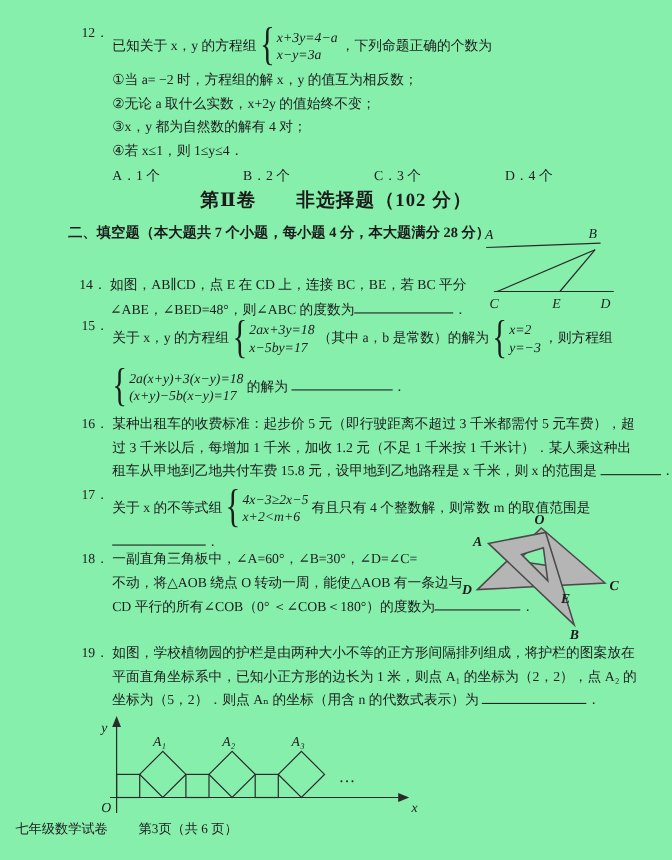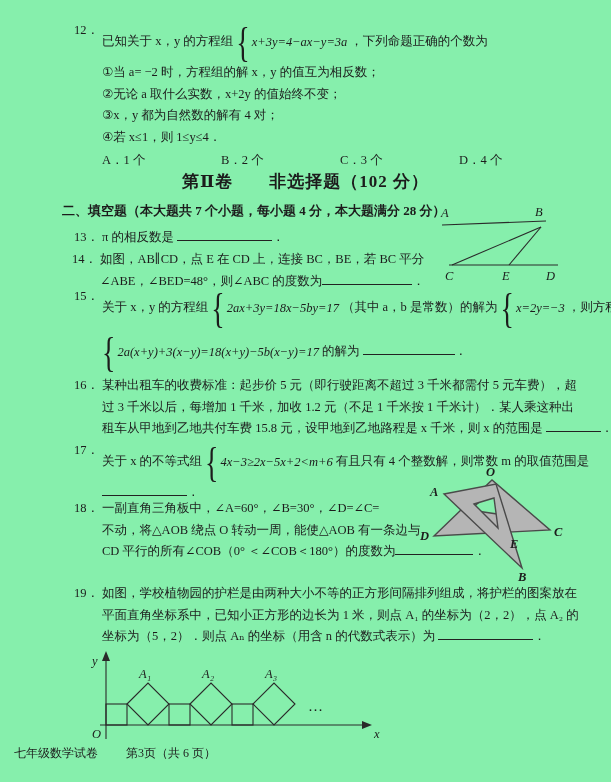--- a/index.html
+++ b/index.html
@@ -9,21 +9,21 @@
     color:#1c1c1c;font-size:12.5px;
   }
   .q{position:absolute;display:flex;}
   .qnum{width:28px;flex:none;line-height:21.5px;}
   .qbody{flex:1;}
   .line{line-height:21.5px;white-space:nowrap;}
   .eqline{height:42px;line-height:42px;}
   .eqline2{height:46px;line-height:46px;}
   .sys{display:inline-flex;align-items:center;vertical-align:middle;margin:0 3px;}
   .brace{display:inline-block;font-size:28px;line-height:1;transform:scaleY(1.5);transform-origin:center;margin-right:2px;font-weight:400;}
-  .syslines{display:inline-flex;flex-direction:row;font-style:italic;font-size:12.5px;line-height:16px;font-family:Liberation Serif, serif;}
+  .syslines{display:inline-flex;flex-direction:column;font-style:italic;font-size:12.5px;line-height:16px;font-family:Liberation Serif, serif;}
   .blank{display:inline-block;border-bottom:1.2px solid #222;height:13px;vertical-align:baseline;}
   .opt{display:inline-block;width:119px;}
   .section-title{position:absolute;top:170px;left:0;width:611px;text-align:center;font-weight:bold;font-size:17px;letter-spacing:1px;}
   .subtitle{position:absolute;top:202px;left:62px;font-weight:bold;font-size:13px;white-space:nowrap;}
   .footer{position:absolute;top:745px;left:0;width:611px;text-align:left;font-size:12px;}
   .footer span{margin:0 14px;}
   svg.fig{position:absolute;}
   svg text{font-family:"Liberation Serif","DejaVu Serif",serif;font-style:italic;font-size:12.5px;fill:#1c1c1c;}
   svg text.pt{font-weight:bold;}
   .strokes{stroke:#2a2a2a;stroke-width:1.1;fill:none;}
@@ -48,26 +48,20 @@
       <div class="line">②无论 a 取什么实数，x+2y 的值始终不变；</div>
       <div class="line">③x，y 都为自然数的解有 4 对；</div>
       <div class="line">④若 x≤1，则 1≤y≤4．</div>
       <div class="line" style="margin-top:2px;"><span class="opt">A．1 个</span><span class="opt">B．2 个</span><span class="opt">C．3 个</span><span class="opt">D．4 个</span></div>
     </div>
   </div>
 
   <div class="section-title">第Ⅱ卷　　非选择题（102 分）</div>
   <div class="subtitle">二、填空题（本大题共 7 个小题，每小题 4 分，本大题满分 28 分）</div>
 
-  <div class="q" style="left:74px;top:227px;">
-    <div class="qnum">13．</div>
-    <div class="qbody">
-      <div class="line"><span>π 的相反数是</span> <span class="blank" style="width:95px;"></span><span>．</span></div>
-    </div>
-  </div>
 
   <div class="q" style="left:72px;top:249px;">
     <div class="qnum">14．</div>
     <div class="qbody">
       <div class="line">如图，AB∥CD，点 E 在 CD 上，连接 BC，BE，若 BC 平分</div>
       <div class="line"><span>∠ABE，∠BED=48°，则∠ABC 的度数为</span><span class="blank" style="width:90px;"></span><span>．</span></div>
     </div>
   </div>
 
   <svg class="fig" style="left:432px;top:202px;" width="175" height="88" viewBox="0 0 175 88">

